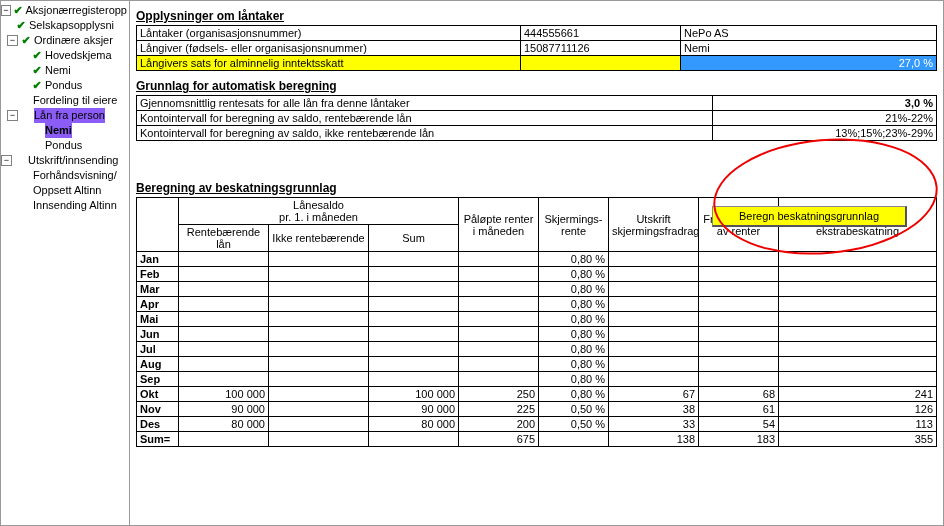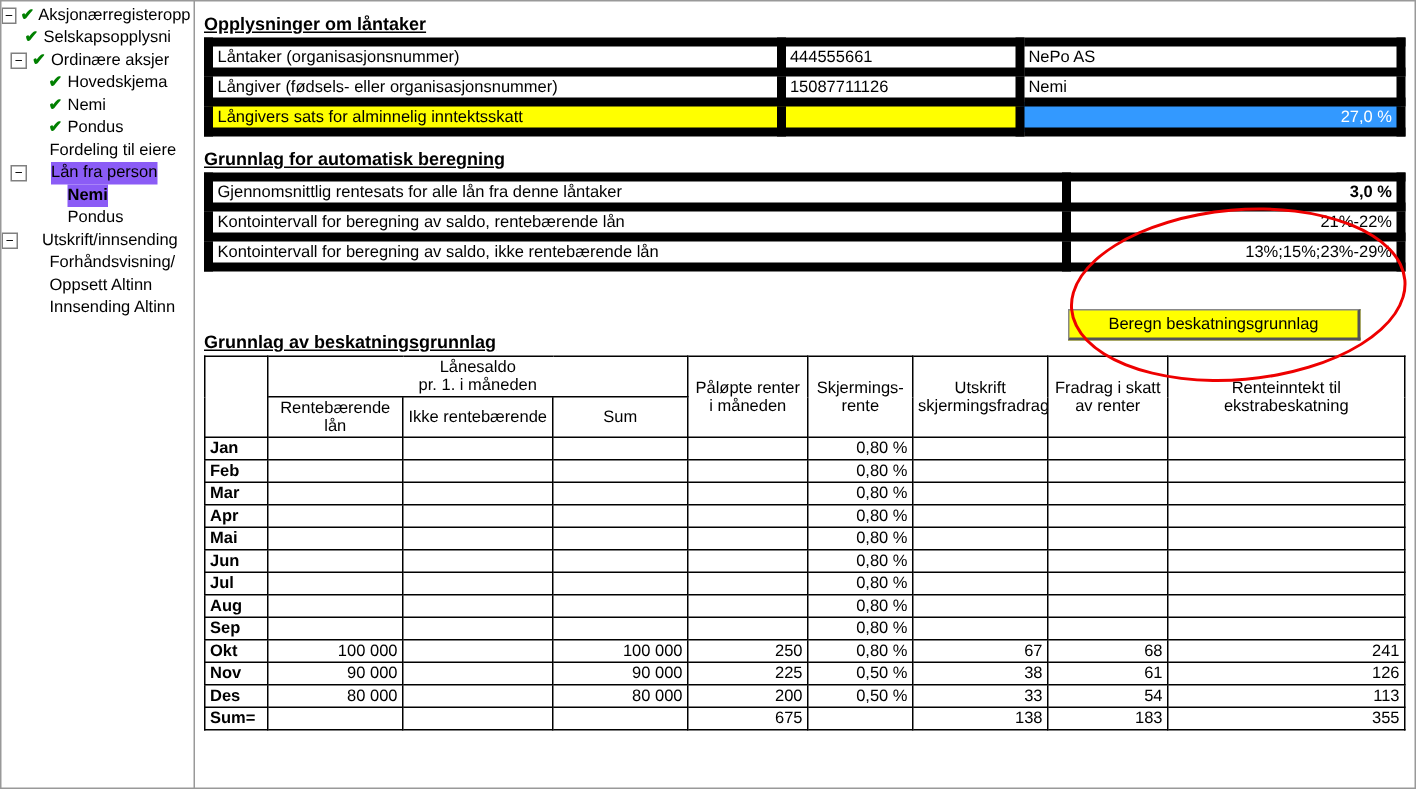--- a/index.html
+++ b/index.html
@@ -14,21 +14,21 @@
   .exp { width:11px; height:11px; border:1px solid #808080; font-size:9px; line-height:9px; text-align:center; color:#000; background:#fff; }
   .chk { color:#008000; font-weight:bold; font-size:11px; width:12px; text-align:center; }
   .chk.none { visibility:hidden; }
   .tree .label { font-size:11px; }
   .bold { font-weight:bold; }
   .hl { background:#8b5cf6; }
   
   .main { flex:1; background:#fff; border:1px solid #999; border-left:none; overflow:hidden; padding:8px 6px 2px 6px; position:relative; }
   h2 { font-size:12px; font-weight:bold; text-decoration:underline; margin:0 0 2px 0; }
   table.box { border-collapse:collapse; width:100%; }
-  table.box td { border:6px solid #000000; padding:1px 3px; font-size:11px; height:15px; }
+  table.box td { border:1px solid #000000; padding:1px 3px; font-size:11px; height:15px; }
   .rowY td { background:#ffff00; }
   .valSel { background:#3399ff !important; color:#fff; text-align:right; }
   .ra { text-align:right; }
   .spacer { height:8px; }
   
   .btnBeregn { position:absolute; top:205px; right:36px; background:#ffff00; border:1px solid #888; border-bottom:2px solid #555; border-right:2px solid #555; padding:3px 26px; font-size:11px; cursor:pointer; }
   
   table.grid { border-collapse:collapse; width:100%; table-layout:fixed; }
   table.grid th, table.grid td { border:1px solid #000; padding:1px 3px; font-size:11px; height:15px; }
   table.grid th { font-weight:normal; background:#fff; text-align:center; }
@@ -189,21 +189,21 @@
       </table>
 
     <button class="btnBeregn">Beregn beskatningsgrunnlag</button>
     <div class="circle"></div>
 
     <div class="spacer"></div>
       <div class="spacer"></div>
       <div class="spacer"></div>
       <div class="spacer"></div>
       <div class="spacer"></div>
-    <h2>Grunnlag av beskatningsgrunnlag</h2>
+    <h2>Beregning av beskatningsgrunnlag</h2>
     <table class="grid">
       <colgroup>
         <col style="width:42px">
           <col style="width:90px">
           <col style="width:100px">
           <col style="width:90px">
         <col style="width:80px">
           <col style="width:70px">
           <col style="width:90px">
           <col style="width:80px">

